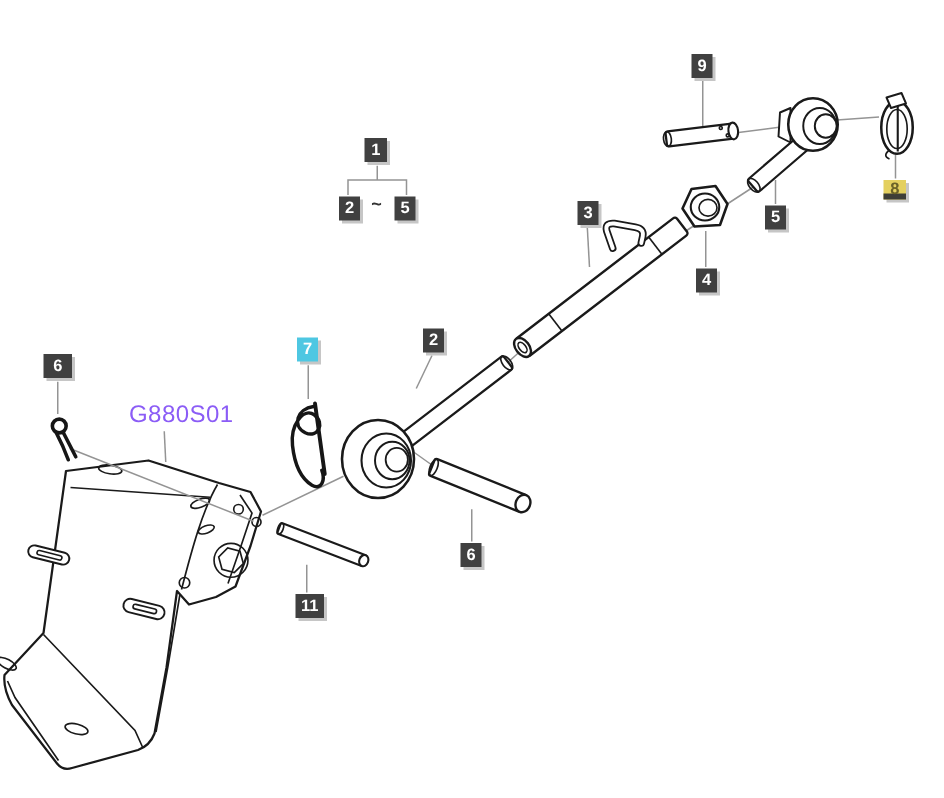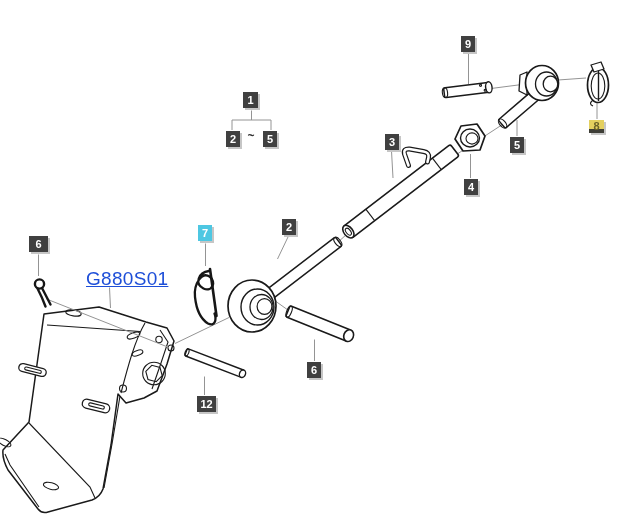--- a/index.html
+++ b/index.html
@@ -16,22 +16,22 @@
   .thin{stroke-width:1.1;fill:none;stroke:var(--line-art);}
   .leader{stroke:var(--leader);stroke-width:1;fill:none;}
   .wire{fill:none;stroke:#161616;stroke-linecap:round;stroke-linejoin:round;}
   .callout{position:absolute;height:16px;width:14px;box-sizing:border-box;
     background:var(--callout-bg);color:var(--callout-text);
     font-weight:bold;font-size:11px;line-height:16px;text-align:center;
     box-shadow:2px 2px 0 #c6c6c6;cursor:pointer;}
   .callout.cyan{background:var(--highlight-cyan);}
   .callout.yellow{background:var(--highlight-yellow);color:var(--yellow-text);
     height:13px;line-height:13px;border-bottom:4px solid #3e3e37;}
-  .part-code{position:absolute;left:86px;top:268px;font-size:19px;
-    color:#1d4ed8;letter-spacing:.3px;text-decoration:underline;}
+  .part-code{position:absolute;left:86px;top:268px;font-size:16px;
+    color:#8b5cf6;letter-spacing:.3px;}
   .range-tilde{position:absolute;left:243px;top:128px;width:16px;height:16px;
     text-align:center;font-weight:bold;font-size:12px;line-height:16px;color:#333;}
 </style>
 </head>
 <body>
 
 <div class="stage">
 
   <svg width="629" height="532" viewBox="0 0 629 532">
 
@@ -176,21 +176,21 @@
       <div class="callout" style="left: 226px; top: 131px; width: 14px;">2</div>
       <div class="callout" style="left: 263px; top: 131px; width: 14px;">5</div>
       <div class="callout" style="left: 461px; top: 36px; width: 14px;">9</div>
       <div class="callout yellow" style="left: 589px; top: 120px; width: 15px;">8</div>
       <div class="callout" style="left: 510px; top: 137px; width: 14px;">5</div>
       <div class="callout" style="left: 464px; top: 179px; width: 14px;">4</div>
       <div class="callout" style="left: 385px; top: 134px; width: 14px;">3</div>
       <div class="callout" style="left: 282px; top: 219px; width: 14px;">2</div>
       <div class="callout cyan" style="left: 198px; top: 225px; width: 14px;">7</div>
       <div class="callout" style="left: 307px; top: 362px; width: 14px;">6</div>
-      <div class="callout" style="left: 197px; top: 396px; width: 19px;">12</div>
+      <div class="callout" style="left: 197px; top: 396px; width: 19px;">11</div>
       <div class="callout" style="left: 29px; top: 236px; width: 19px;">6</div>
     </div>
 
   <div class="range-tilde">~</div>
 
   <div class="part-code">G880S01</div>
 
 </div>
 
 </body></html>

